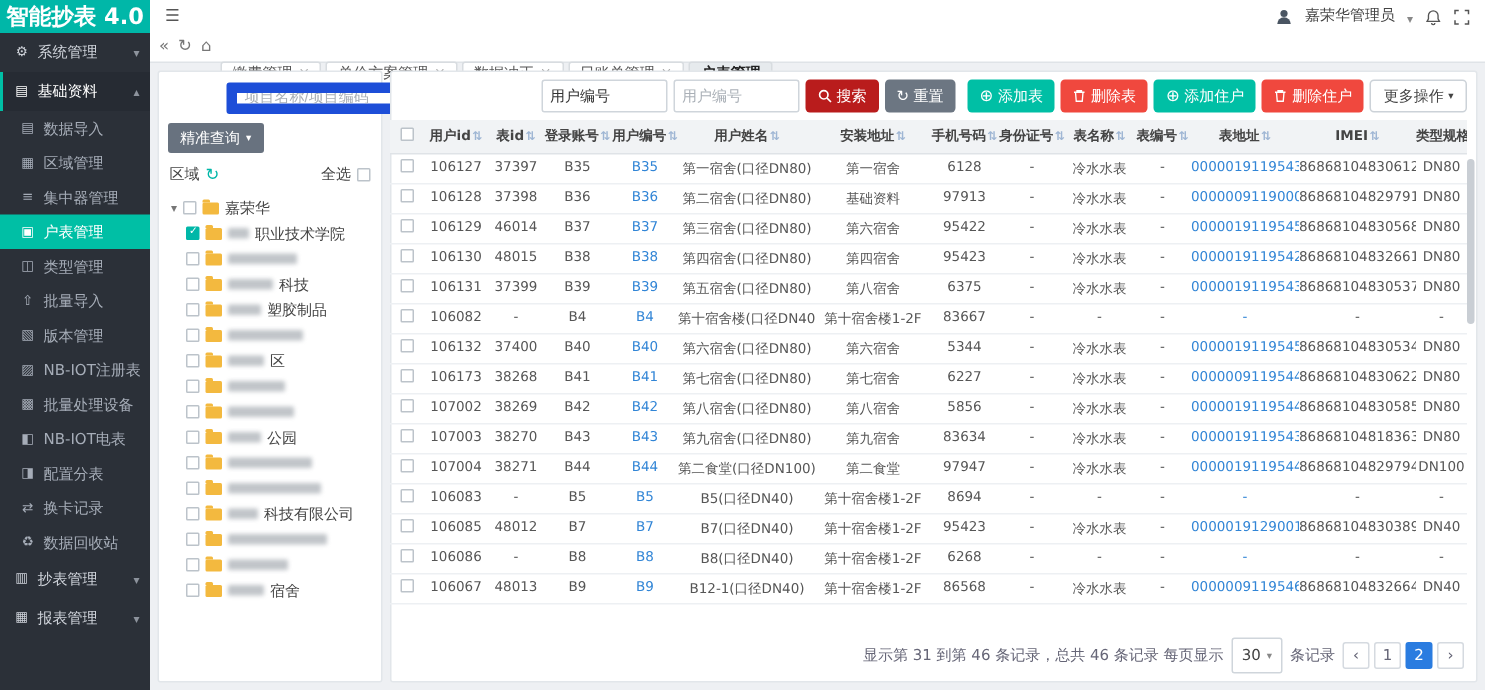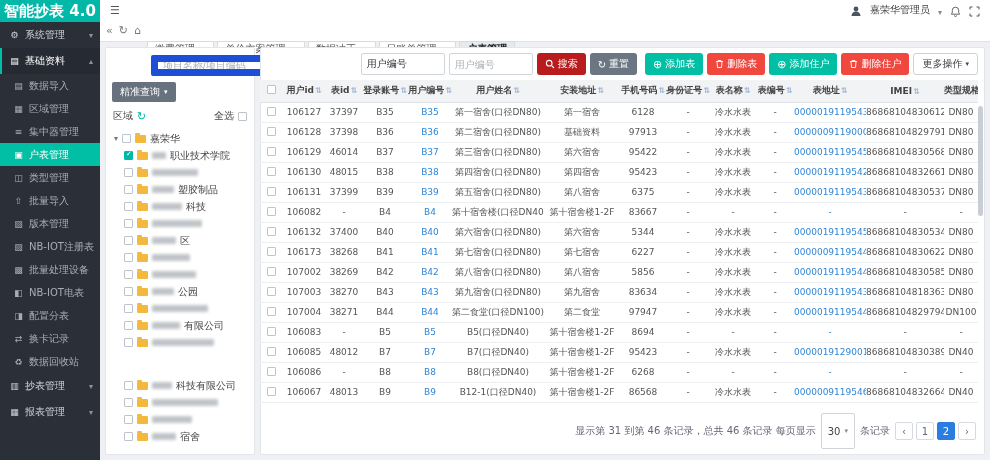--- a/index.html
+++ b/index.html
@@ -69,21 +69,21 @@
 
   .table-wrap { flex:1; overflow:hidden; padding:0 6px; position:relative; }
   table { width:100%; border-collapse:collapse; table-layout:fixed; font-size:9px; }
   thead th { background:#f1f3f5; border-bottom:1px solid #dfe3e7; height:22px; font-weight:bold; color:#444; white-space:nowrap; overflow:hidden; text-align:center; }
   th .sort { color:#9fb6d4; font-size:8px; margin-left:1px; cursor:pointer; }
   tbody td { height:20px; border-bottom:1px solid #edf0f3; text-align:center; white-space:nowrap; overflow:hidden; color:#555; }
   td.link { color:#3185d6; cursor:pointer; }
   .vscroll { position:absolute; right:1px; top:26px; width:5px; height:110px; background:#c9ced4; border-radius:3px; }
 
   .footer { display:flex; align-items:center; gap:5px; padding:5px 8px; font-size:10px; color:#667; }
-  .page-size { display:inline-flex; align-items:center; gap:4px; border:1px solid #cfd5db; border-radius:2px; height:36px; padding:0 6px; color:#444; background:#fff; cursor:pointer; }
+  .page-size { display:inline-flex; align-items:center; gap:4px; border:1px solid #cfd5db; border-radius:2px; height:24px; padding:0 6px; color:#444; background:#fff; cursor:pointer; }
   .page-size .caret { font-size:7px; color:#888; }
   .pager { margin-left:auto; display:flex; gap:3px; }
   .page-btn { min-width:18px; height:18px; border:1px solid #d5dae0; border-radius:2px; display:inline-flex; align-items:center; justify-content:center; padding:0 4px; color:#667; background:#fff; font-size:10px; cursor:pointer; }
   .page-btn.active { background:#2a7ce0; border-color:#2a7ce0; color:#fff; }
 </style>
 </head>
 <body>
 
 <div class="app">
 
@@ -244,32 +244,32 @@
               <span>职业技术学院</span>
             </div>
             <div class="tree-row" style="padding-left: 12px;">
               <span class="chk"></span>
               <span class="folder"></span>
               <span class="blur-bar" style="width: 46px;"></span>
             </div>
             <div class="tree-row" style="padding-left: 12px;">
               <span class="chk"></span>
               <span class="folder"></span>
+              <span class="blur-bar" style="width: 30px;"></span>
+              <span>科技</span>
+            </div>
+            <div class="tree-row" style="padding-left: 12px;">
+              <span class="chk"></span>
+              <span class="folder"></span>
               <span class="blur-bar" style="width: 22px;"></span>
               <span>塑胶制品</span>
             </div>
             <div class="tree-row" style="padding-left: 12px;">
               <span class="chk"></span>
               <span class="folder"></span>
-              <span class="blur-bar" style="width: 30px;"></span>
-              <span>科技</span>
-            </div>
-            <div class="tree-row" style="padding-left: 12px;">
-              <span class="chk"></span>
-              <span class="folder"></span>
               <span class="blur-bar" style="width: 50px;"></span>
             </div>
             <div class="tree-row" style="padding-left: 12px;">
               <span class="chk"></span>
               <span class="folder"></span>
               <span class="blur-bar" style="width: 24px;"></span>
               <span>区</span>
             </div>
             <div class="tree-row" style="padding-left: 12px;">
               <span class="chk"></span>
@@ -288,29 +288,23 @@
               <span>公园</span>
             </div>
             <div class="tree-row" style="padding-left: 12px;">
               <span class="chk"></span>
               <span class="folder"></span>
               <span class="blur-bar" style="width: 56px;"></span>
             </div>
             <div class="tree-row" style="padding-left: 12px;">
               <span class="chk"></span>
               <span class="folder"></span>
-              <span class="blur-bar" style="width: 28px;"></span>
-              <span>有限公司</span>
-            </div>
-            <div class="tree-row" style="padding-left: 12px;">
-              <span class="chk"></span>
-              <span class="folder"></span>
               <span class="blur-bar" style="width: 62px;"></span>
             </div>
-            <div class="tree-row" style="padding-left: 12px; margin-top: 26px;">
+            <div class="tree-row" style="padding-left: 12px;">
               <span class="chk"></span>
               <span class="folder"></span>
               <span class="blur-bar" style="width: 20px;"></span>
               <span>科技有限公司</span>
             </div>
             <div class="tree-row" style="padding-left: 12px;">
               <span class="chk"></span>
               <span class="folder"></span>
               <span class="blur-bar" style="width: 66px;"></span>
             </div>

